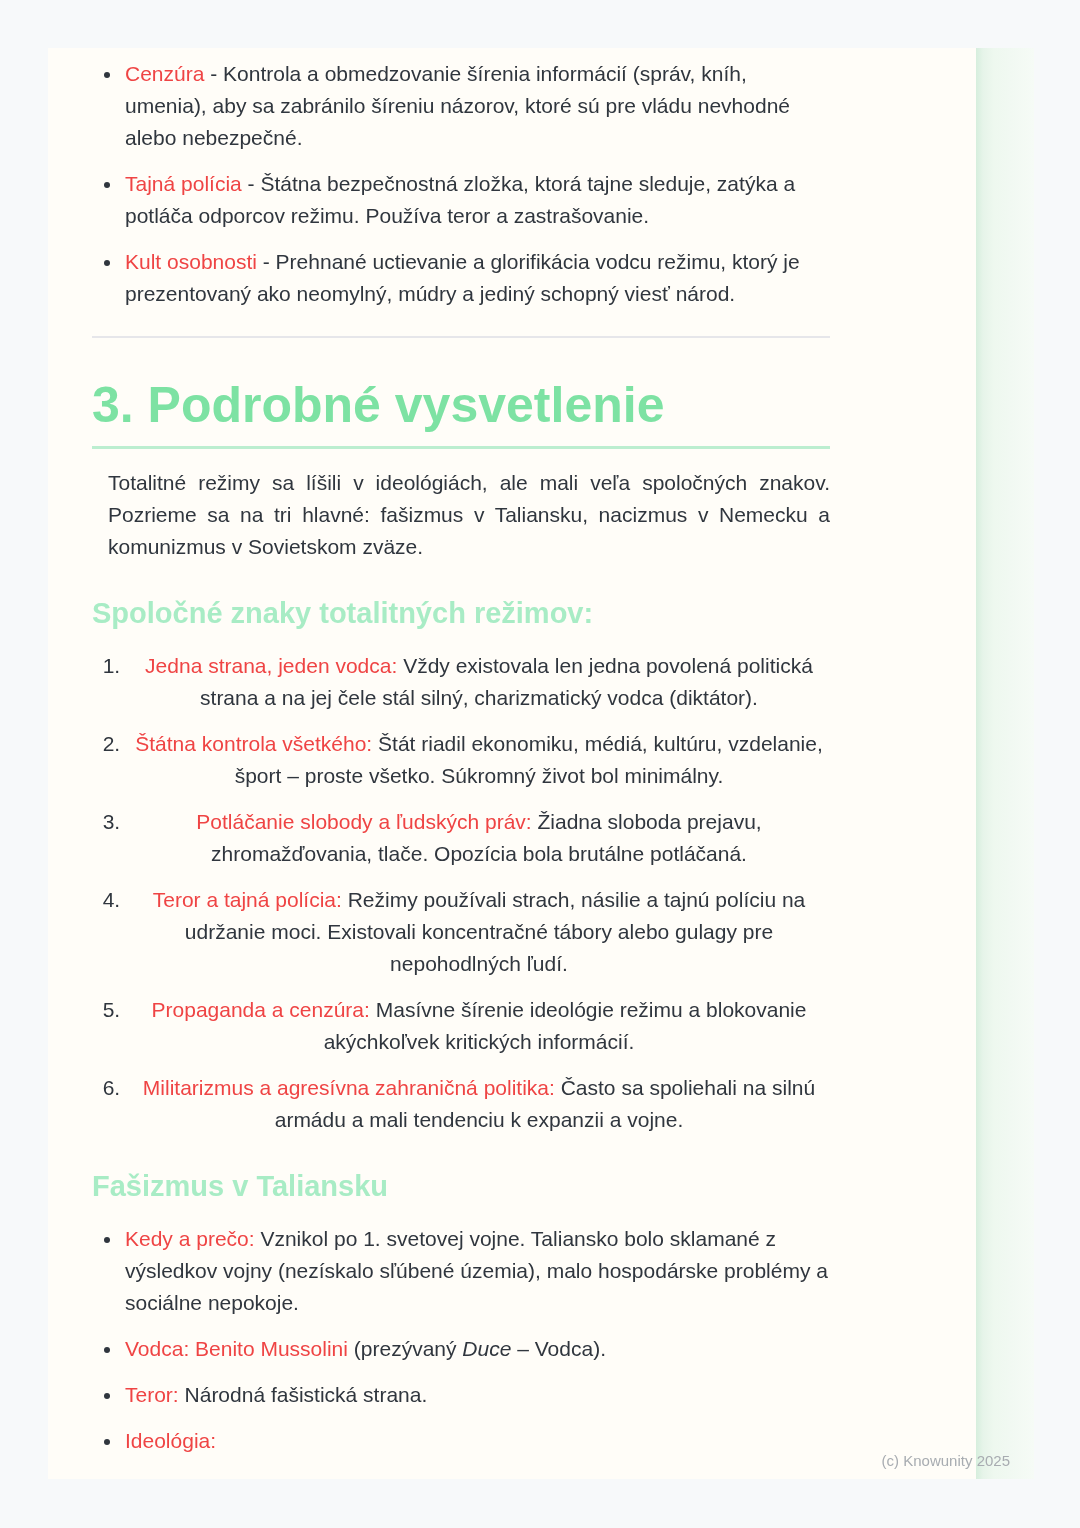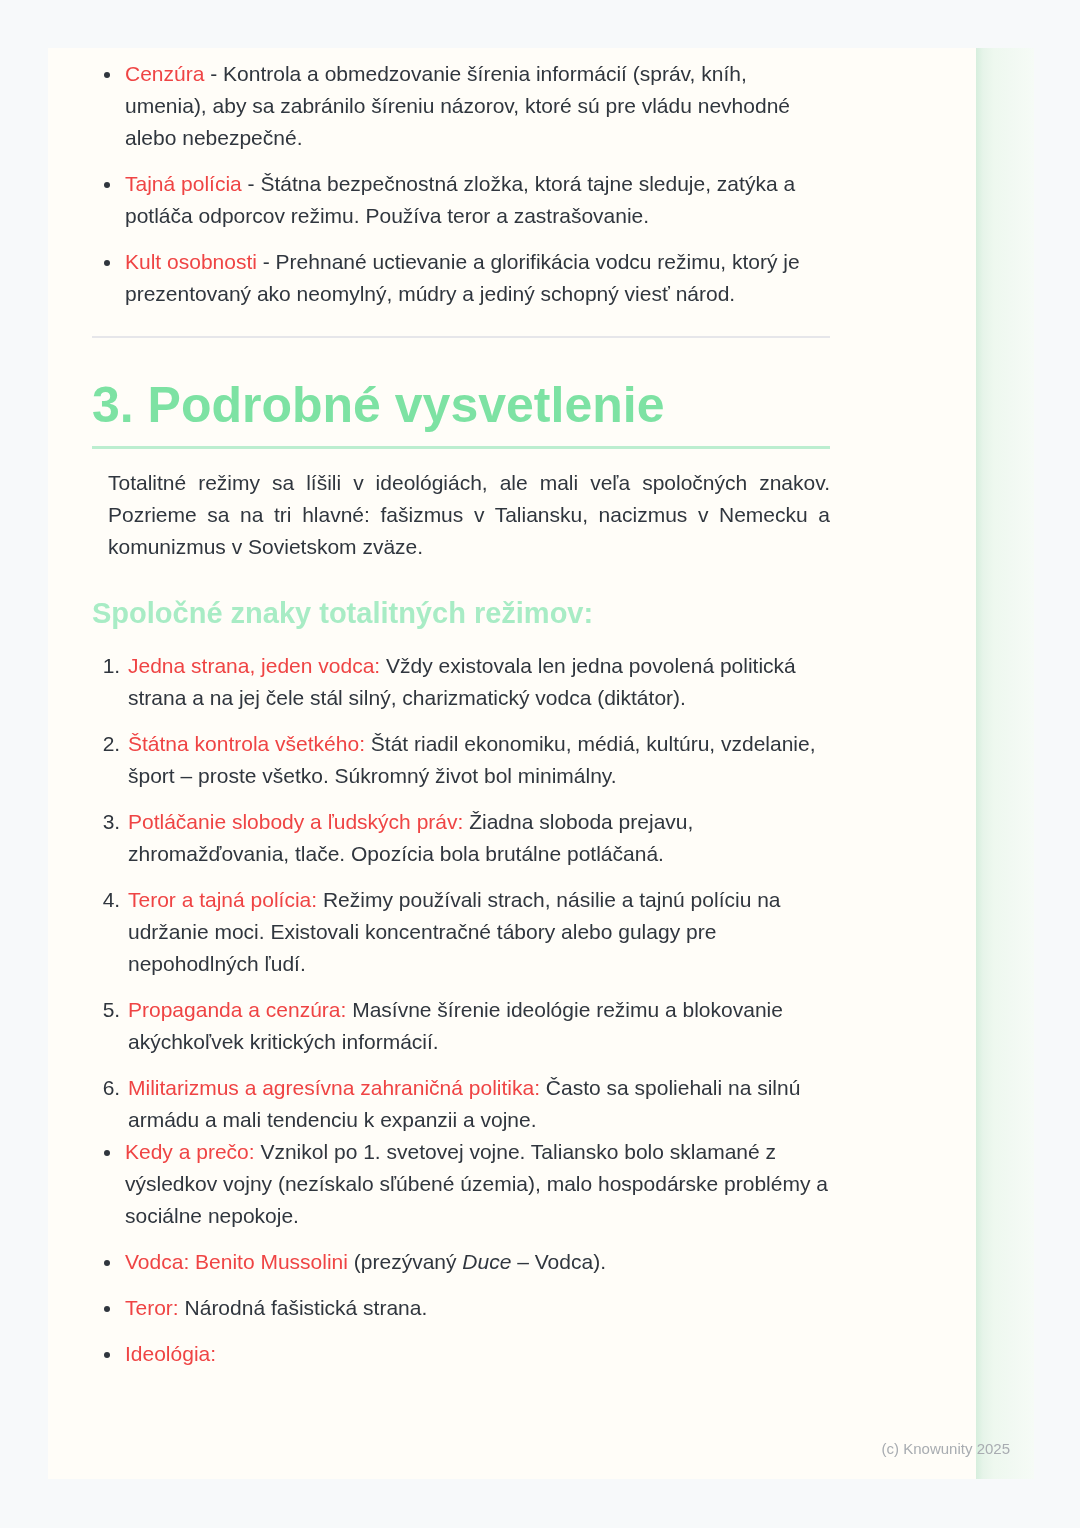--- a/index.html
+++ b/index.html
@@ -26,21 +26,21 @@
     position: relative;
     margin-left: 44px;
     padding-top: 10px;
     width: 738px;
     color: #30363e;
     font-size: 21px;
     line-height: 32px;
   }
   b.lead { color: #ef4444; font-weight: 400; margin-top: 38px; }
   ul.blist { list-style: disc; padding-left: 31px; }
-  ol.nlist { list-style: decimal; padding-left: 34px; }
+  ol.nlist { list-style: decimal; padding-left: 34px; text-align: center; }
   li { margin-bottom: 14px; padding-left: 2px; }
   li:last-child { margin-bottom: 0; }
   li::marker { color: #30363e; }
   hr.divider {
     border: none;
     border-top: 2px solid #e6e6ea;
     margin-top: 26px;
   }
   h1.section-title {
     margin-top: 42px;
@@ -60,21 +60,21 @@
     margin-top: 30px;
     margin-bottom: 17px;
     font-size: 29px;
     line-height: 40px;
     font-weight: 700;
     color: #a8ecc5;
   }
   .watermark {
     position: absolute;
     right: 24px;
-    bottom: 22px;
+    bottom: 10px;
     font-size: 15px;
     color: #a8acb1;
   }
   i.nick { font-style: italic; text-align: right; }
 </style>
 </head>
 <body>
 
 <div class="page">
   <div class="edge-gradient"></div>
@@ -106,20 +106,21 @@
 
         <li><b class="lead">Potláčanie slobody a ľudských práv:</b> <span>Žiadna sloboda prejavu, zhromažďovania, tlače. Opozícia bola brutálne potláčaná.</span></li>
 
         <li><b class="lead">Teror a tajná polícia:</b> <span>Režimy používali strach, násilie a tajnú políciu na udržanie moci. Existovali koncentračné tábory alebo gulagy pre nepohodlných ľudí.</span></li>
 
         <li><b class="lead">Propaganda a cenzúra:</b> <span>Masívne šírenie ideológie režimu a blokovanie akýchkoľvek kritických informácií.</span></li>
 
         <li><b class="lead">Militarizmus a agresívna zahraničná politika:</b> <span>Často sa spoliehali na silnú armádu a mali tendenciu k expanzii a vojne.</span></li>
       </ol>
 
+    <h2 class="sub-title">Fašizmus v Taliansku</h2>
 
     <ul class="blist">
 
         <li><b class="lead">Kedy a prečo:</b> <span>Vznikol po 1. svetovej vojne. Taliansko bolo sklamané z výsledkov vojny (nezískalo sľúbené územia), malo hospodárske problémy a sociálne nepokoje.</span>  </li>
 
         <li><b class="lead">Vodca: Benito Mussolini</b> <span>(prezývaný</span> <i class="nick">Duce</i> <span>– Vodca).</span></li>
 
         <li><b class="lead">Teror:</b> <span>Národná fašistická strana.</span>  </li>
 
         <li><b class="lead">Ideológia:</b>   </li>

